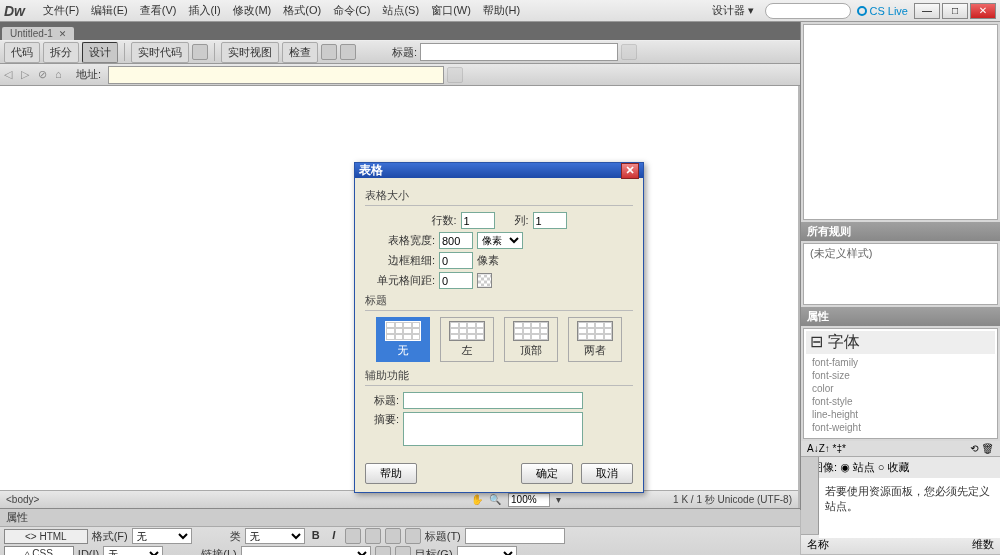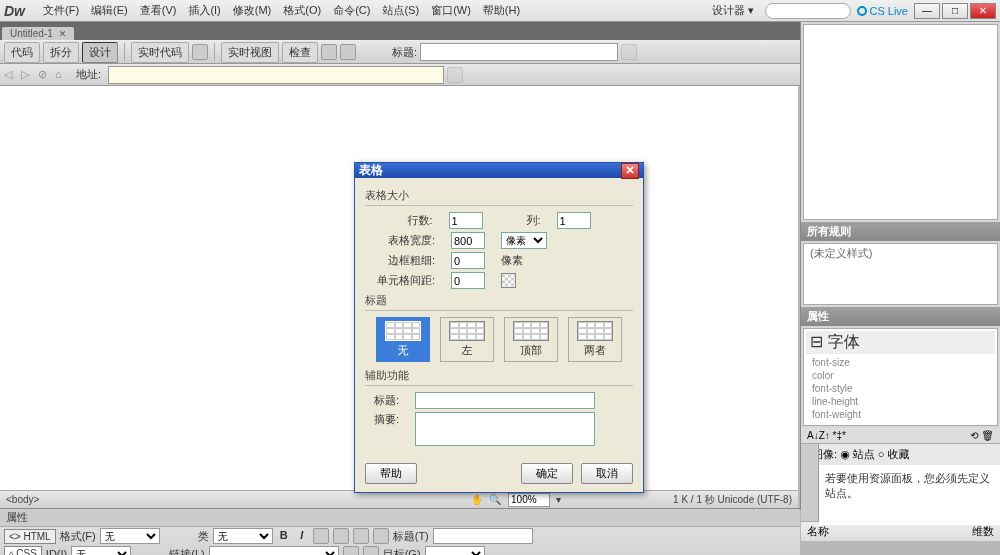--- a/index.html
+++ b/index.html
@@ -43,30 +43,30 @@
 .assets-body { background:#fff; padding:6px; font-size:11px; color:#333; height:60px; }
 .assets-cols { display:flex; background:linear-gradient(#eee,#ddd); font-size:11px; padding:2px 6px; border-top:1px solid #aaa; }
 .assets-cols span:first-child { flex:1; }
 .sidebar-icons { position:absolute; left:0; top:0; width:18px; height:100%; background:#ccc; border-right:1px solid #999; }
 .prop-insp { position:absolute; left:0; bottom:0; width:800px; height:47px; background:linear-gradient(#e4e4e4,#d4d4d4); border-top:1px solid #888; }
 .prop-title { font-size:11px; padding:1px 6px; color:#333; background:#ccc; border-bottom:1px solid #aaa; }
 .prop-row { display:flex; align-items:center; padding:1px 4px; gap:4px; font-size:11px; color:#333; }
 .prop-sel { width:60px; height:16px; border:1px solid #999; background:#fff; font-size:10px; }
 .prop-lab { font-size:11px; }
 .fmt-btn { width:14px; height:14px; font-size:11px; font-weight:bold; text-align:center; line-height:13px; }
-.html-ind { border:1px solid #888; padding:1px 4px; background:#eee; font-size:10px; }
+.html-ind { border:1px solid #888; padding:1px 20px; background:#eee; font-size:10px; }
 
 
 .dialog { position:absolute; left:354px; top:162px; width:290px; background:#ece9d8; border:1px solid #2853a8; box-shadow:2px 2px 6px rgba(0,0,0,0.4); }
 .dlg-title { height:15px; background:linear-gradient(#3b6fd4,#1d4aa8); color:#fff; font-size:12px; font-weight:bold; display:flex; align-items:center; padding:0 4px; }
 .dlg-close { margin-left:auto; width:18px; height:16px; background:linear-gradient(#e88,#c33); border:1px solid #822; color:#fff; text-align:center; line-height:13px; font-size:11px; }
 .dlg-body { padding:6px 10px; font-size:11px; color:#333; }
 .fieldset-label { color:#444; font-size:11px; margin-top:4px; }
 .fs-line { height:1px; background:#bbb; margin:2px 0 6px; }
-.frow { display:flex; align-items:center; margin:3px 0; gap:16px; }
+.frow { display:flex; align-items:center; margin:3px 0; gap:4px; }
 .frow .flab { width:70px; text-align:right; }
 .fin { width:34px; height:17px; border:1px solid #7a9; background:#fff; font-size:11px; padding-left:2px; }
 .fsel { width:46px; height:17px; border:1px solid #7a9; background:#fff; font-size:10px; }
 .picker { width:15px; height:15px; border:1px solid #888; background:repeating-conic-gradient(#ccc 0 25%,#fff 0 50%) 0/6px 6px; }
 .hdr-opts { display:flex; gap:10px; margin:6px 0; justify-content:center; }
 .hdr-opt { width:54px; text-align:center; font-size:11px; color:#333; }
 .hdr-opt.sel { background:#3b7dd8; color:#fff; padding:4px 2px; }
 .hdr-opt:not(.sel) { border:1px solid #aaa; padding:3px 1px; }
 .tbl-ico { width:36px; height:20px; margin:0 auto 2px; background:#fff; border:1px solid #888; display:grid; grid-template-columns:repeat(4,1fr); grid-template-rows:repeat(3,1fr); }
 .tbl-ico div { border:0.5px solid #ccc; }
@@ -158,20 +158,21 @@
 <div class="right-panels">
   <div style="height:196px;background:#fff;border:1px solid #aaa;margin:2px"></div>
   <div class="panel-head">所有规则</div>
   <div class="panel-body" style="height:62px;padding:2px 6px;font-size:11px;color:#666">
     <span>(未定义样式)</span>
   </div>
   <div class="panel-head">属性</div>
   <div class="panel-body" style="padding:2px">
     <div style="font-size:16px;color:#333;padding:1px 4px;background:#eee">⊟ <span>字体</span></div>
     <div class="prop-list">
+      <div>font-family</div>
       <div>font-size</div>
       <div>color</div>
       <div>font-style</div>
       <div>line-height</div>
       <div>font-weight</div>
     </div>
   </div>
   <div style="background:#ddd;padding:2px 6px;font-size:10px;display:flex;align-items:center">
     <span>A↓Z↑  *‡*</span>
     <span style="margin-left:auto">⟲ 🗑</span>

